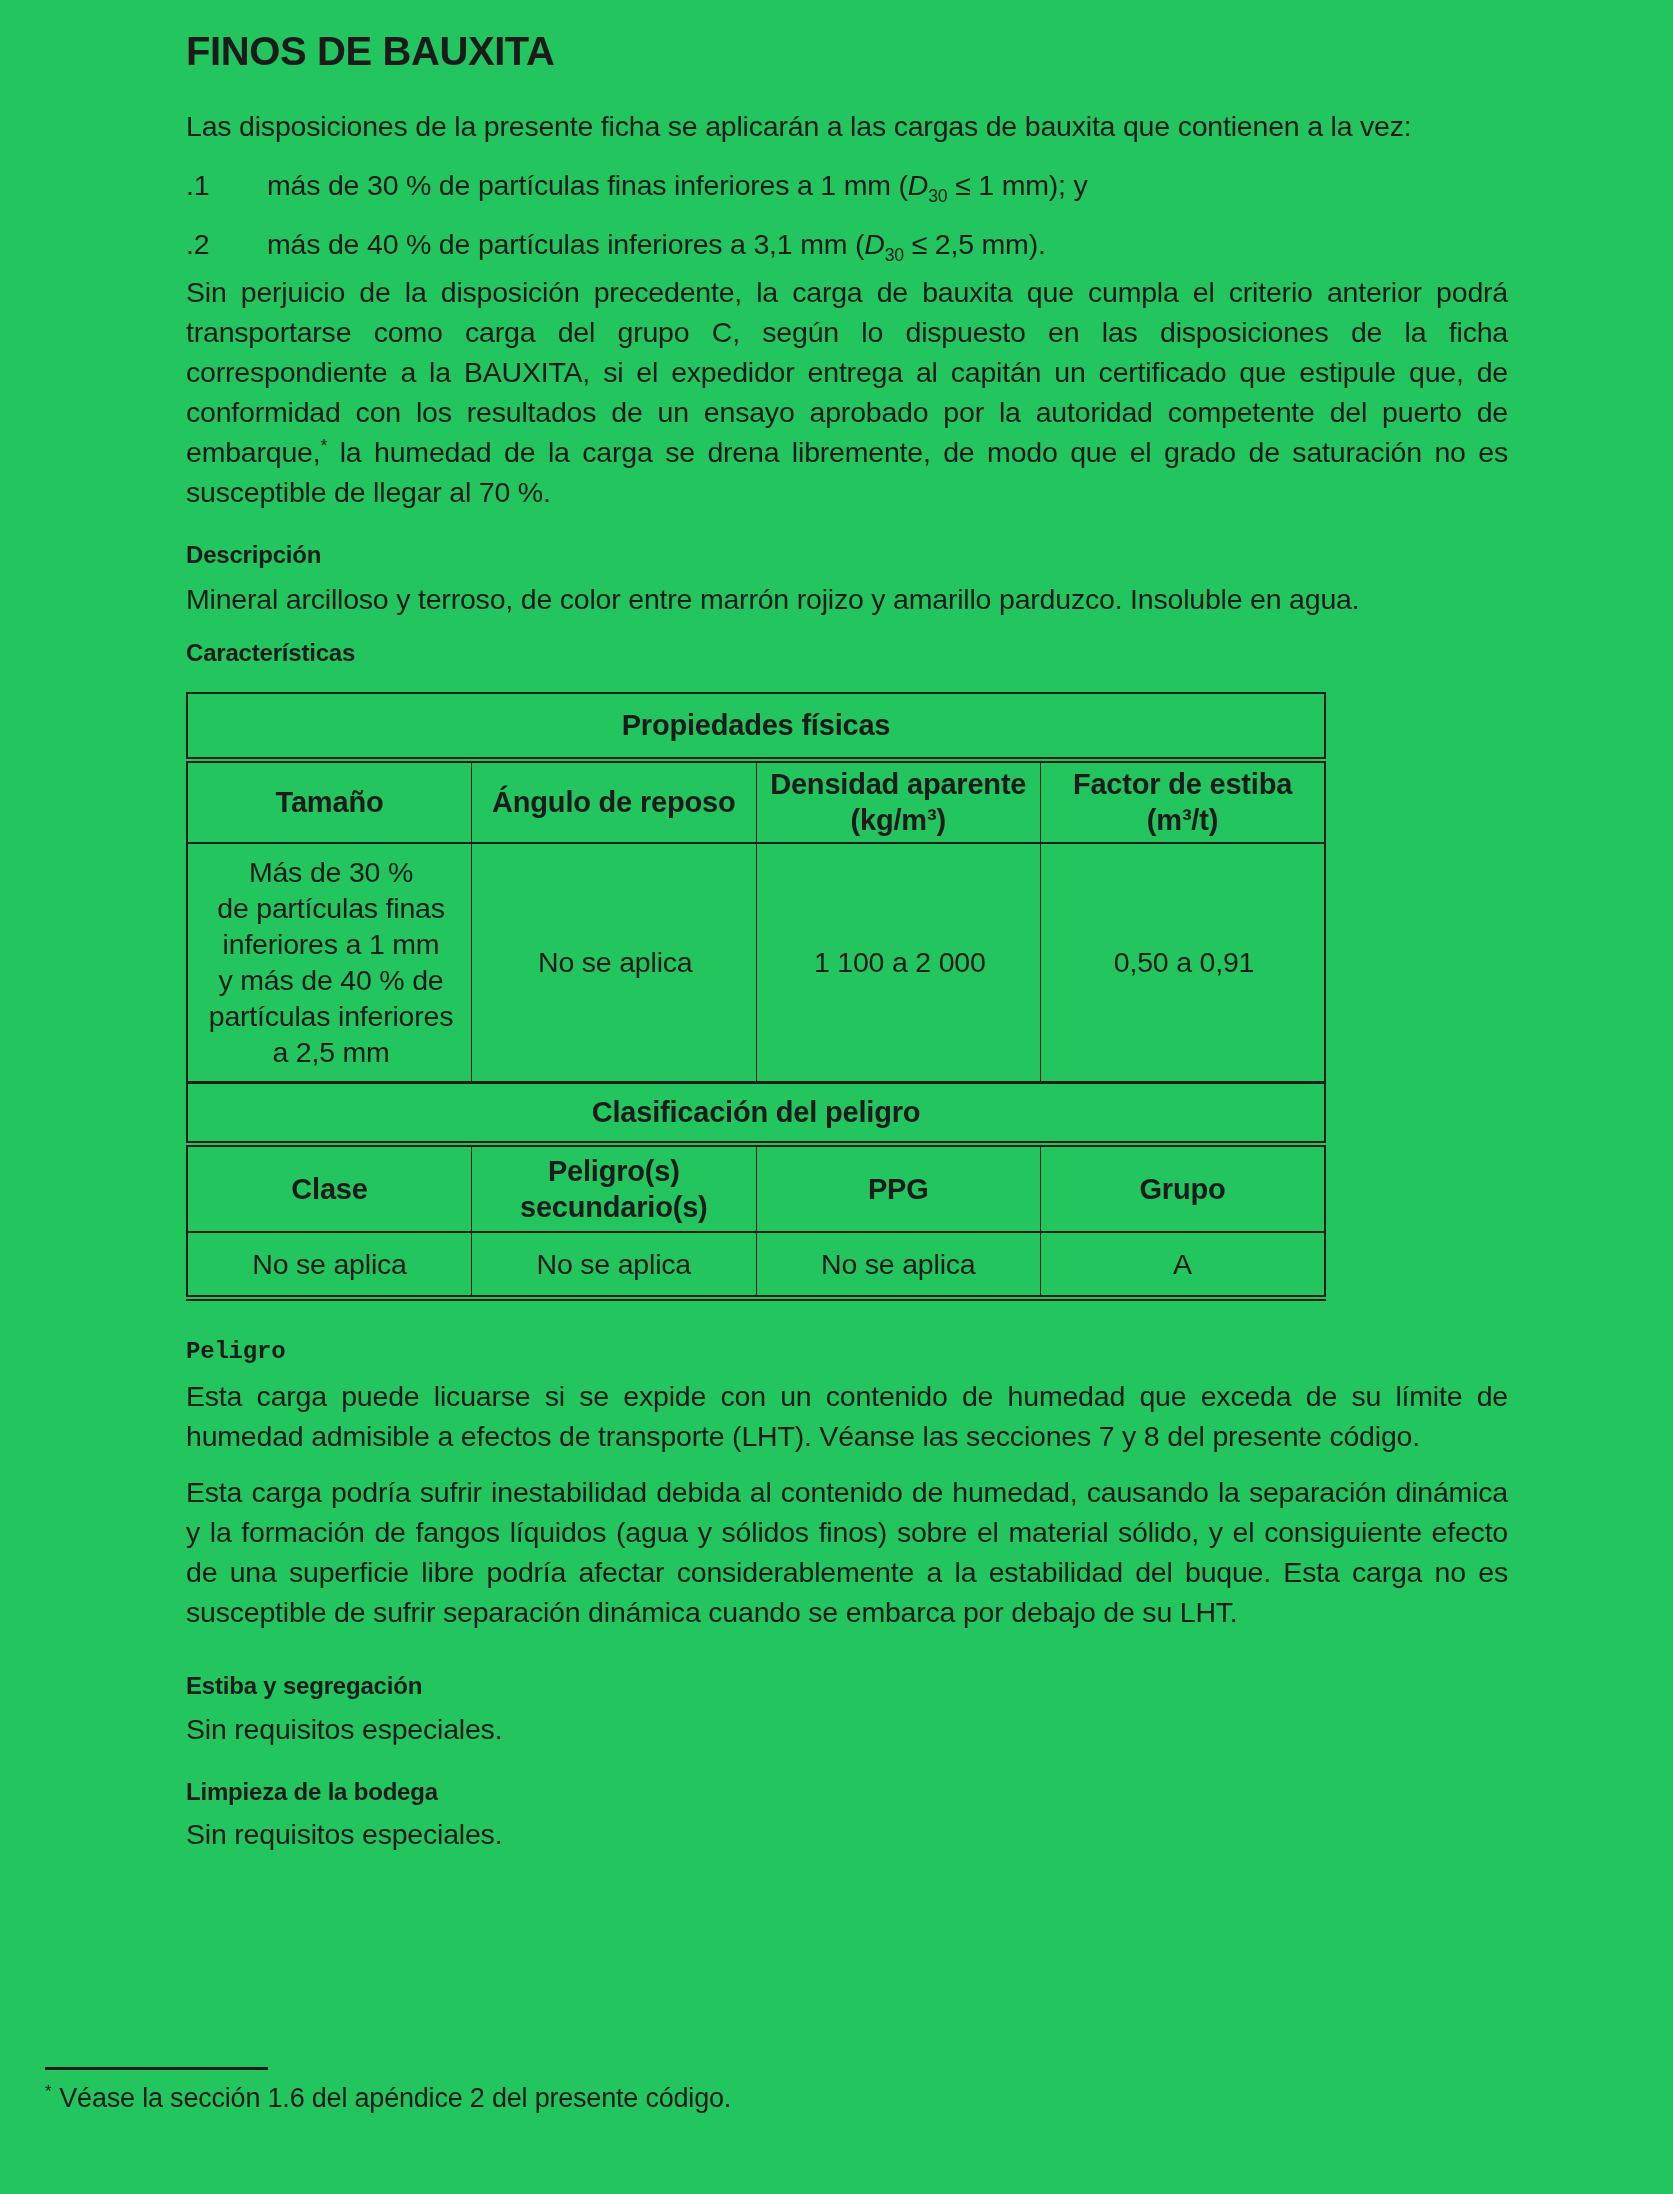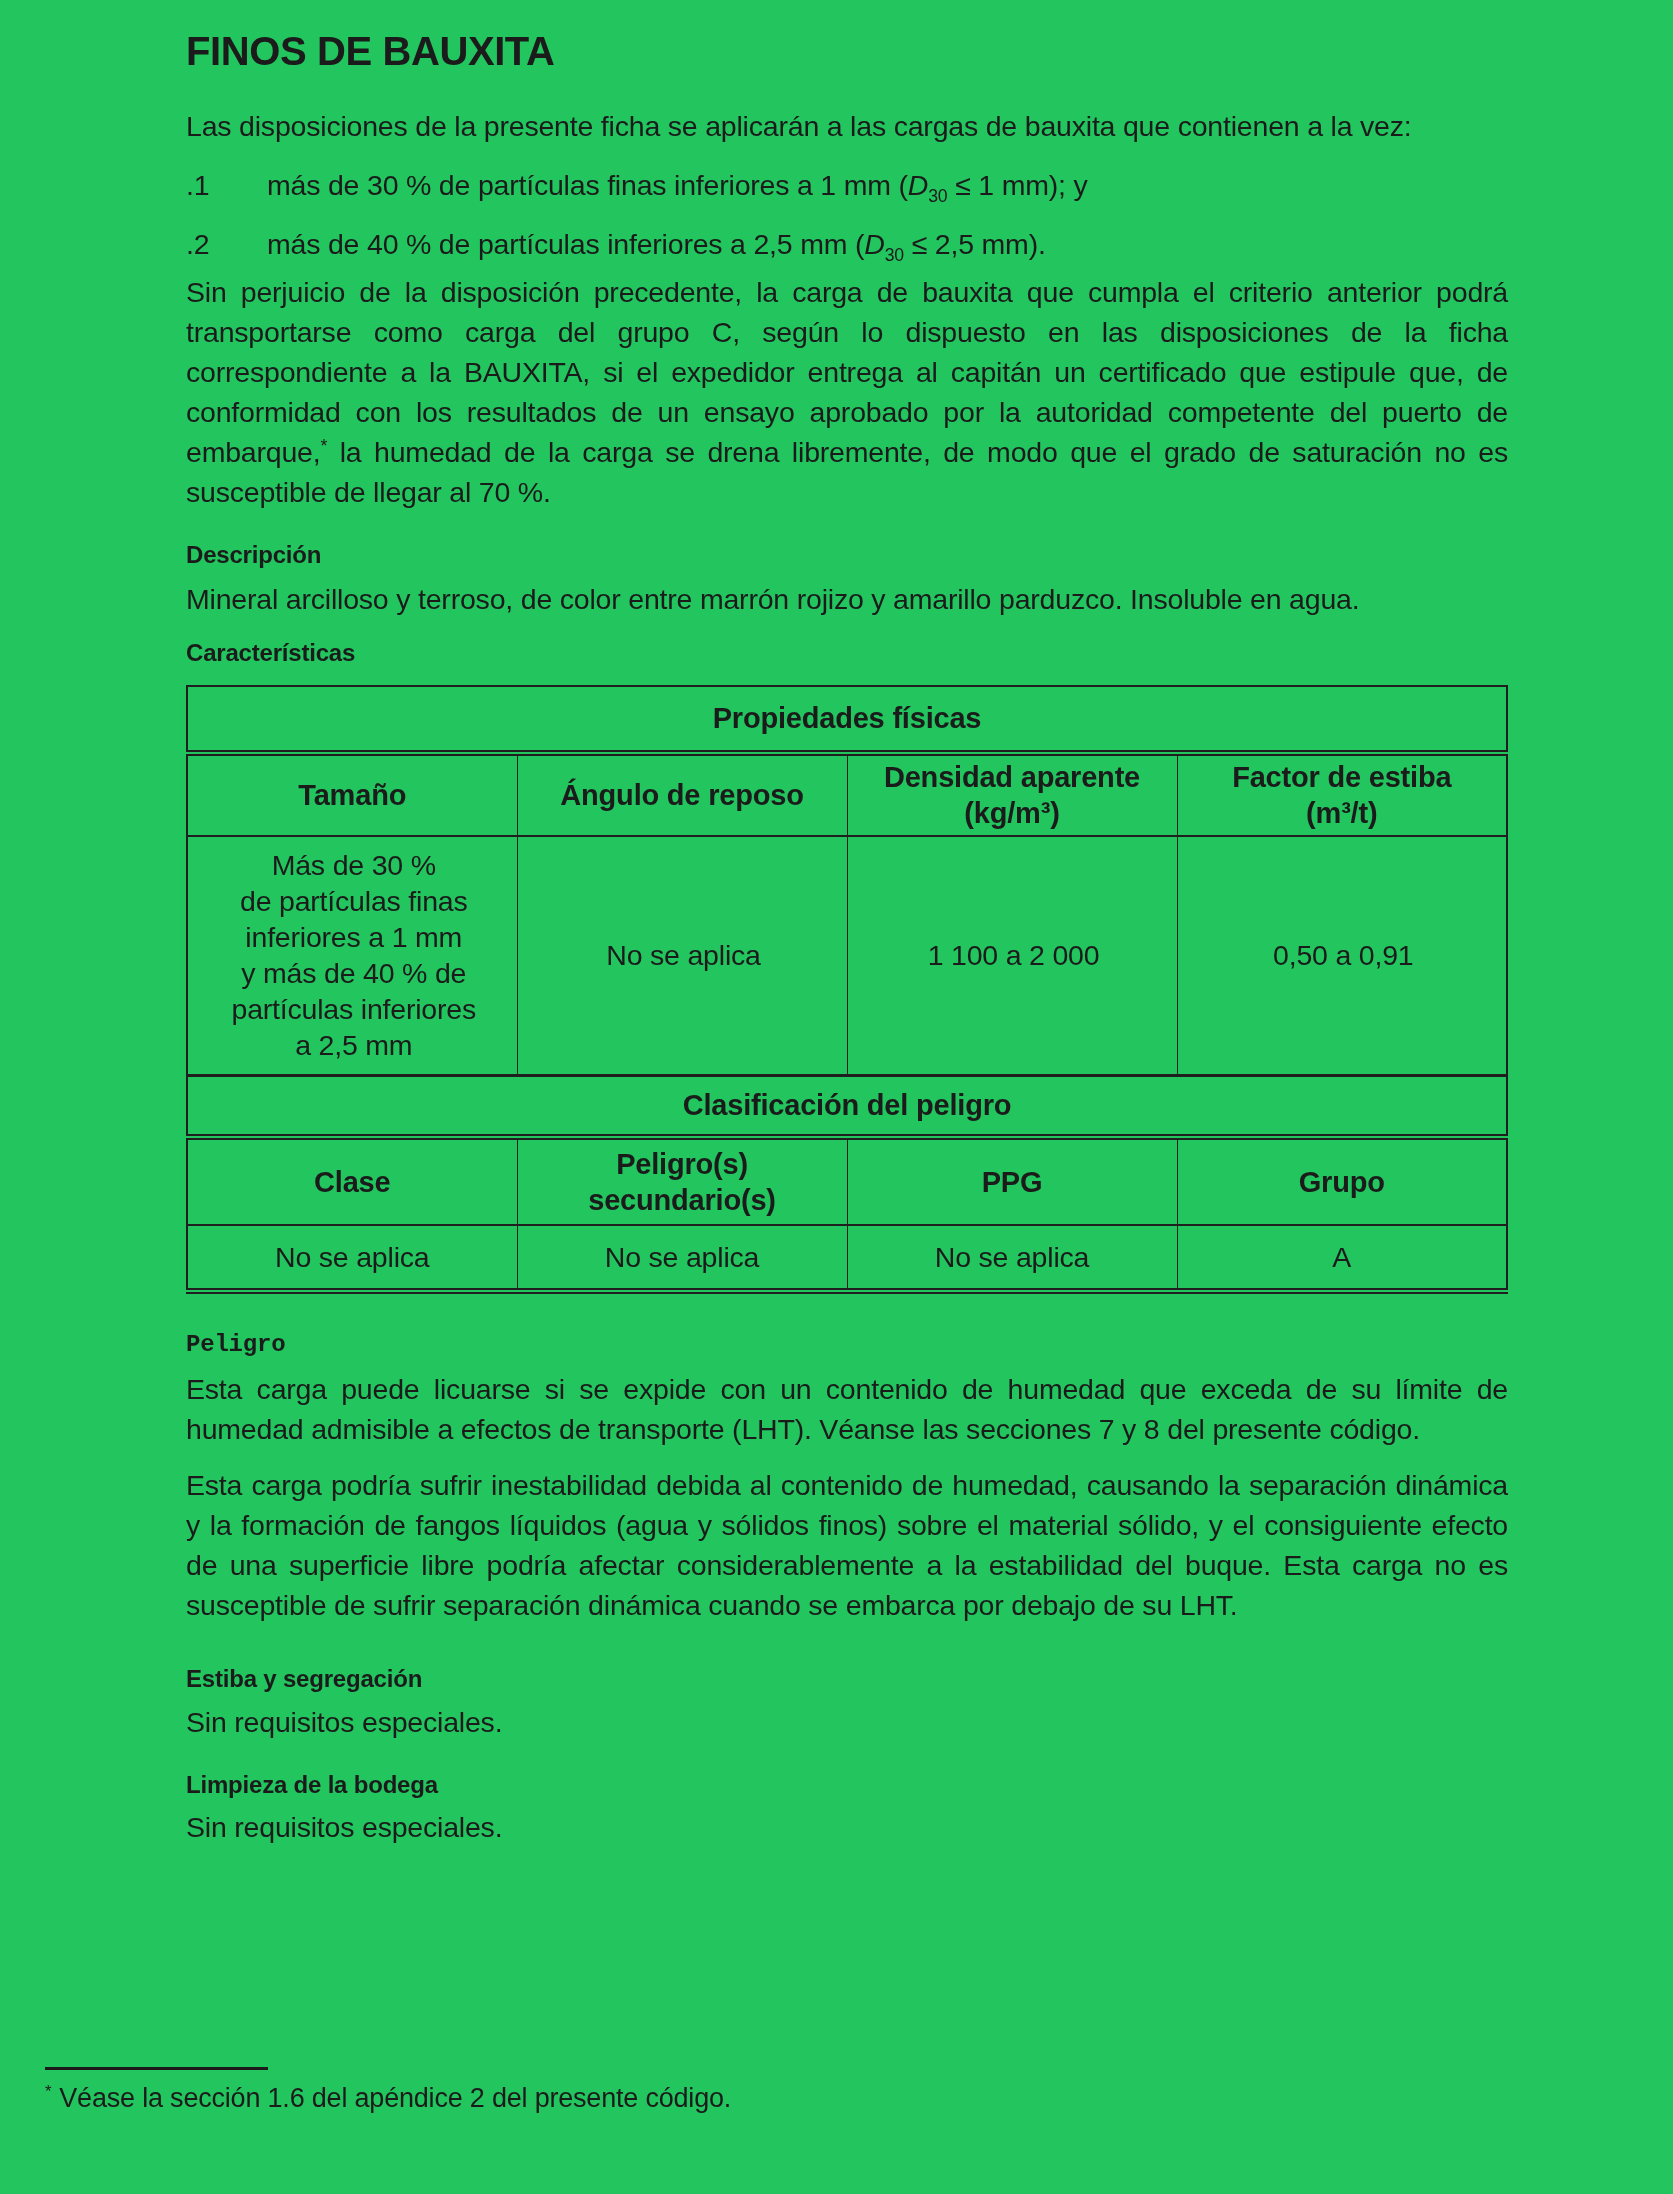--- a/index.html
+++ b/index.html
@@ -63,22 +63,22 @@
   .var { font-style: italic; }
   sub { font-size: 62%; line-height: 0; }
   sup, .fnref { font-size: 62%; line-height: 0; vertical-align: super; }
   .proviso { margin-top: 8px; }
 
   .h-desc { margin-top: 25px; }
   .t-desc { margin-top: 6.3px; }
   .h-carac { margin-top: 16px; }
 
   table.chtable {
-    margin-top: 14px;
-    width: 1322px;
+    margin-top: 21px;
+    width: 1140px;
     border-collapse: collapse;
     border: 2.4px solid #1f1f1f;
     table-layout: fixed;
   }
   .chtable col { width: 25%; }
   .chtable td {
     text-align: center;
     vertical-align: middle;
     font-size: 28.5px;
     line-height: 36px;
@@ -138,21 +138,21 @@
 
     <p class="lead">Las disposiciones de la presente ficha se aplicarán a las cargas de bauxita que contienen a la vez:</p>
 
     <div class="item">
       <span class="marker">.1</span>
       <span class="itext"><span>más de 30 % de partículas finas inferiores a 1 mm (</span><i class="var">D</i><sub>30</sub><span> ≤ 1 mm); y</span></span>
     </div>
 
     <div class="item">
       <span class="marker">.2</span>
-      <span class="itext"><span>más de 40 % de partículas inferiores a 2,5 mm (</span><i class="var">D</i><sub>30</sub><span> ≤ 2,5 mm).</span></span>
+      <span class="itext"><span>más de 40 % de partículas inferiores a 3,1 mm (</span><i class="var">D</i><sub>30</sub><span> ≤ 2,5 mm).</span></span>
     </div>
 
     <p class="proviso just"><span>Sin perjuicio de la disposición precedente, la carga de bauxita que cumpla el criterio anterior podrá transportarse como carga del grupo C, según lo dispuesto en las disposiciones de la ficha correspondiente a la BAUXITA, si el expedidor entrega al capitán un certificado que estipule que, de conformidad con los resultados de un ensayo aprobado por la autoridad competente del puerto de embarque,</span><sup class="fnref">*</sup><span> la humedad de la carga se drena libremente, de modo que el grado de saturación no es susceptible de llegar al 70 %.</span></p>
 
     <h2 class="h-desc">Descripción</h2>
     <p class="t-desc nowrap">Mineral arcilloso y terroso, de color entre marrón rojizo y amarillo parduzco. Insoluble en agua.</p>
 
     <h2 class="h-carac">Características</h2>
 
     <table class="chtable">

